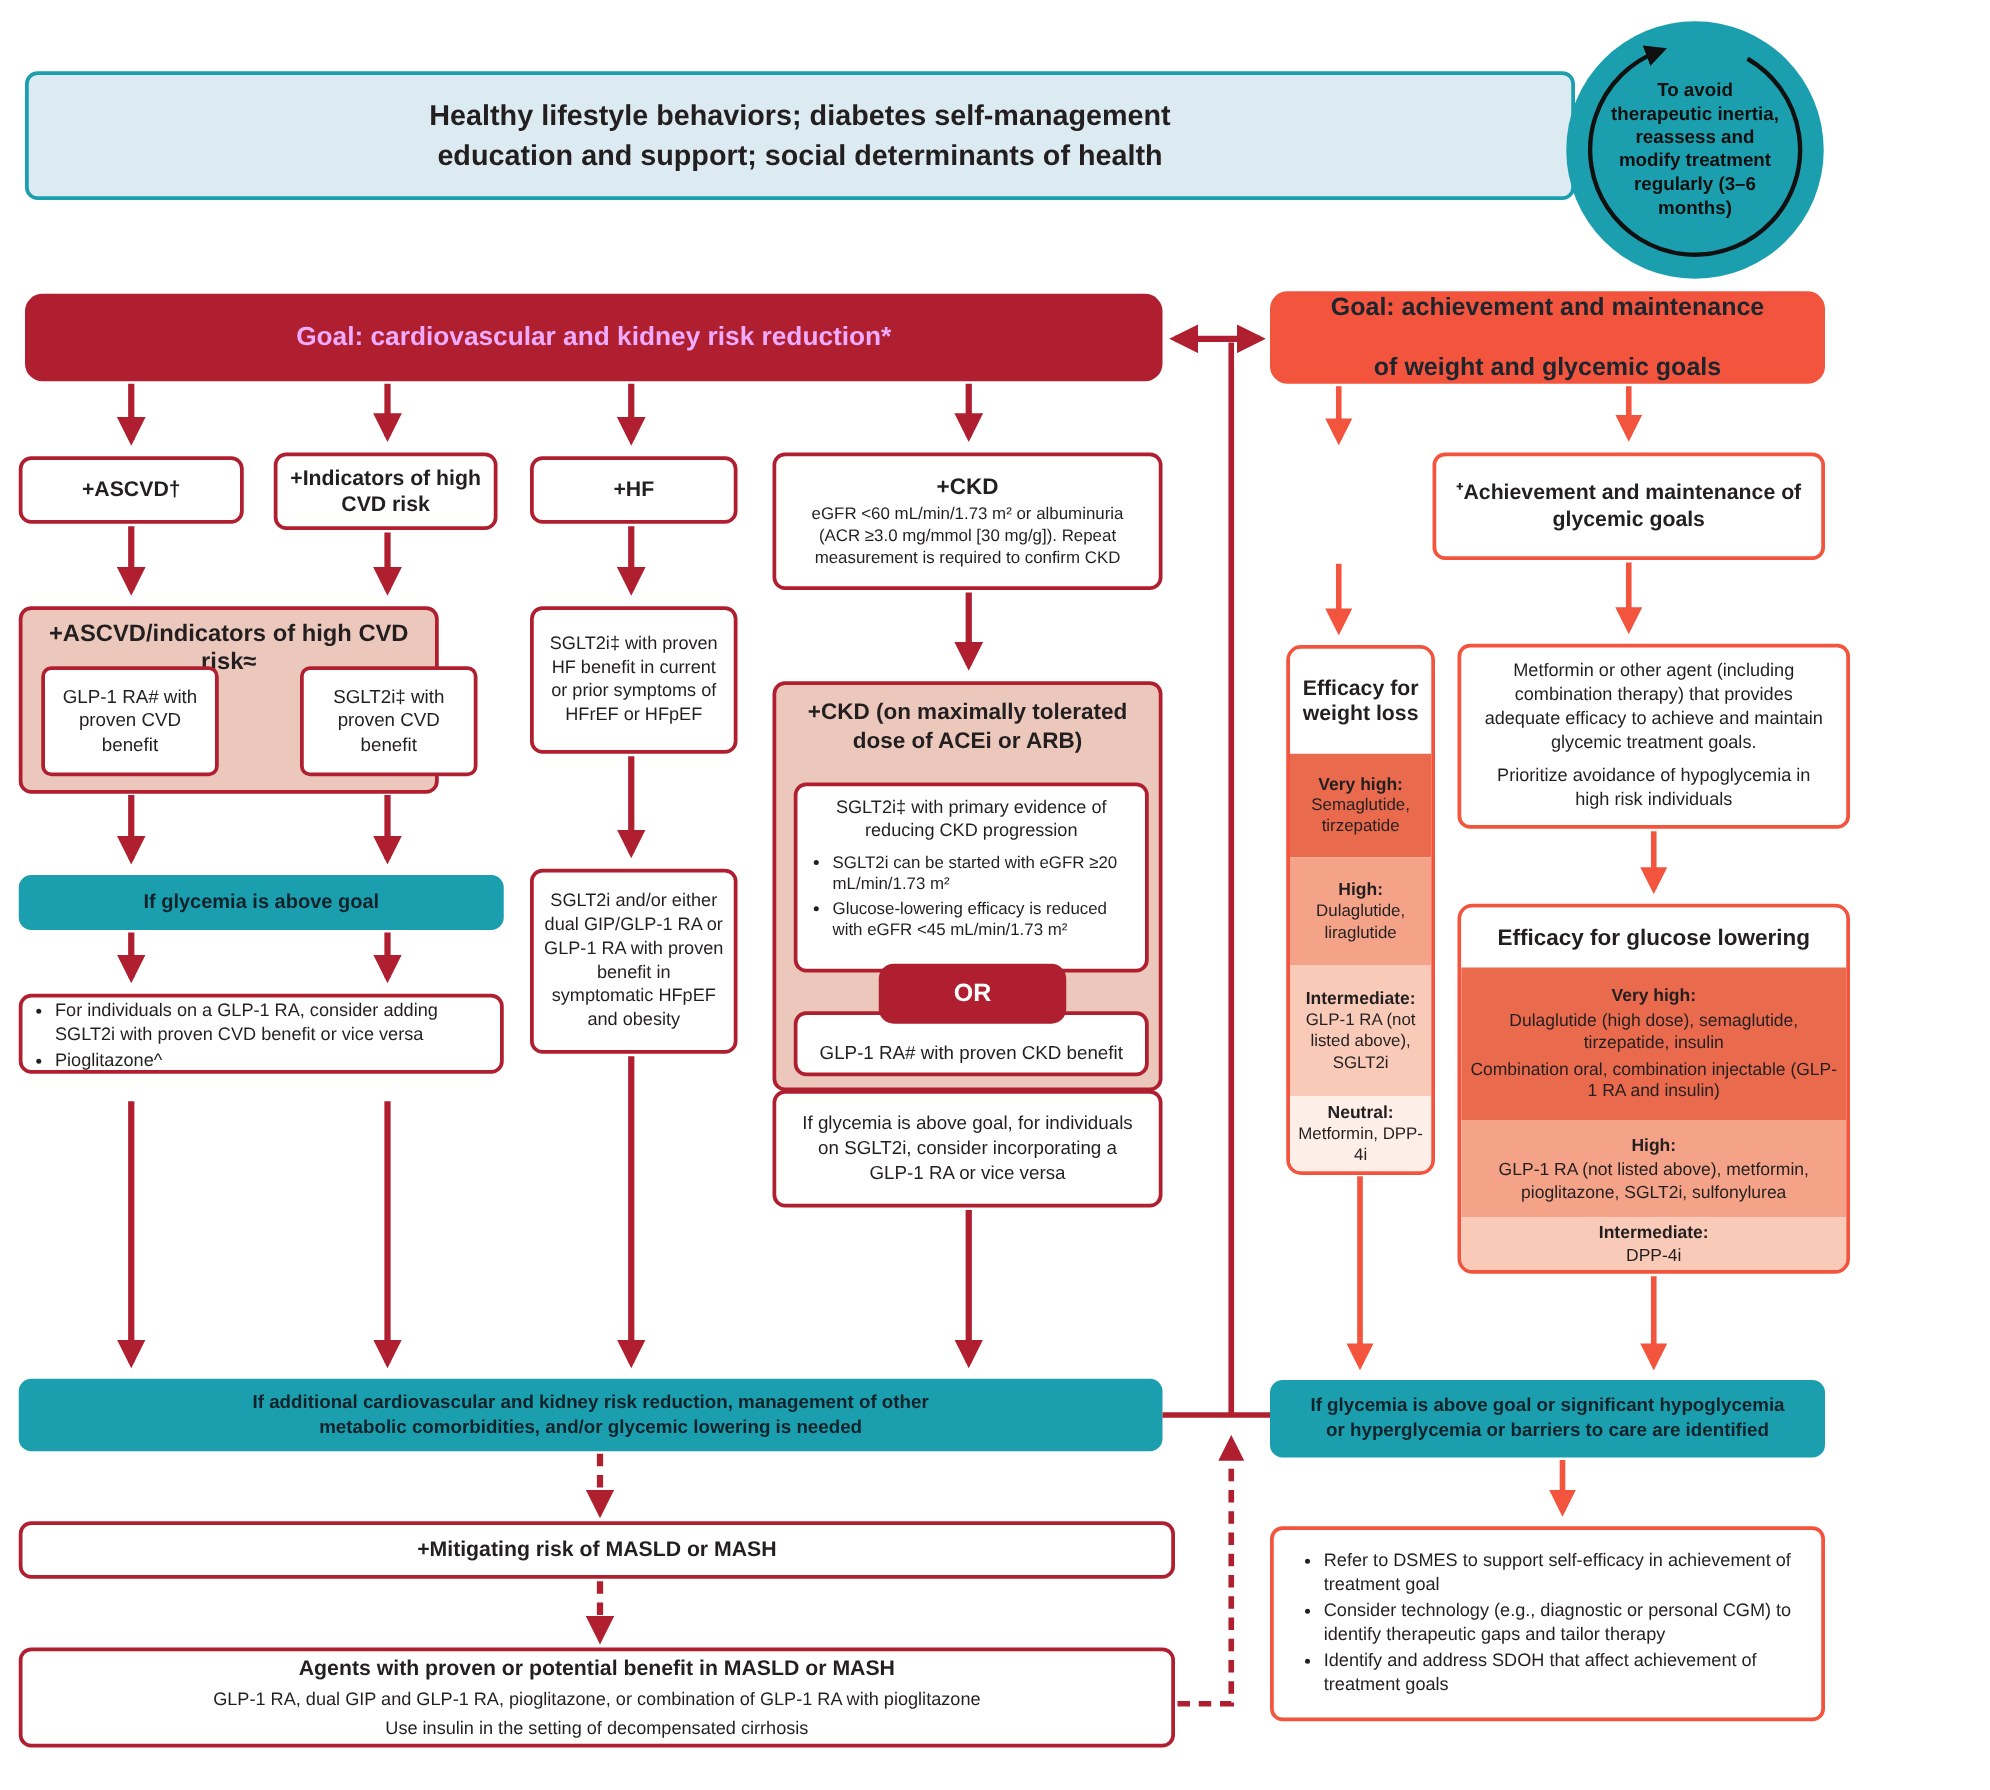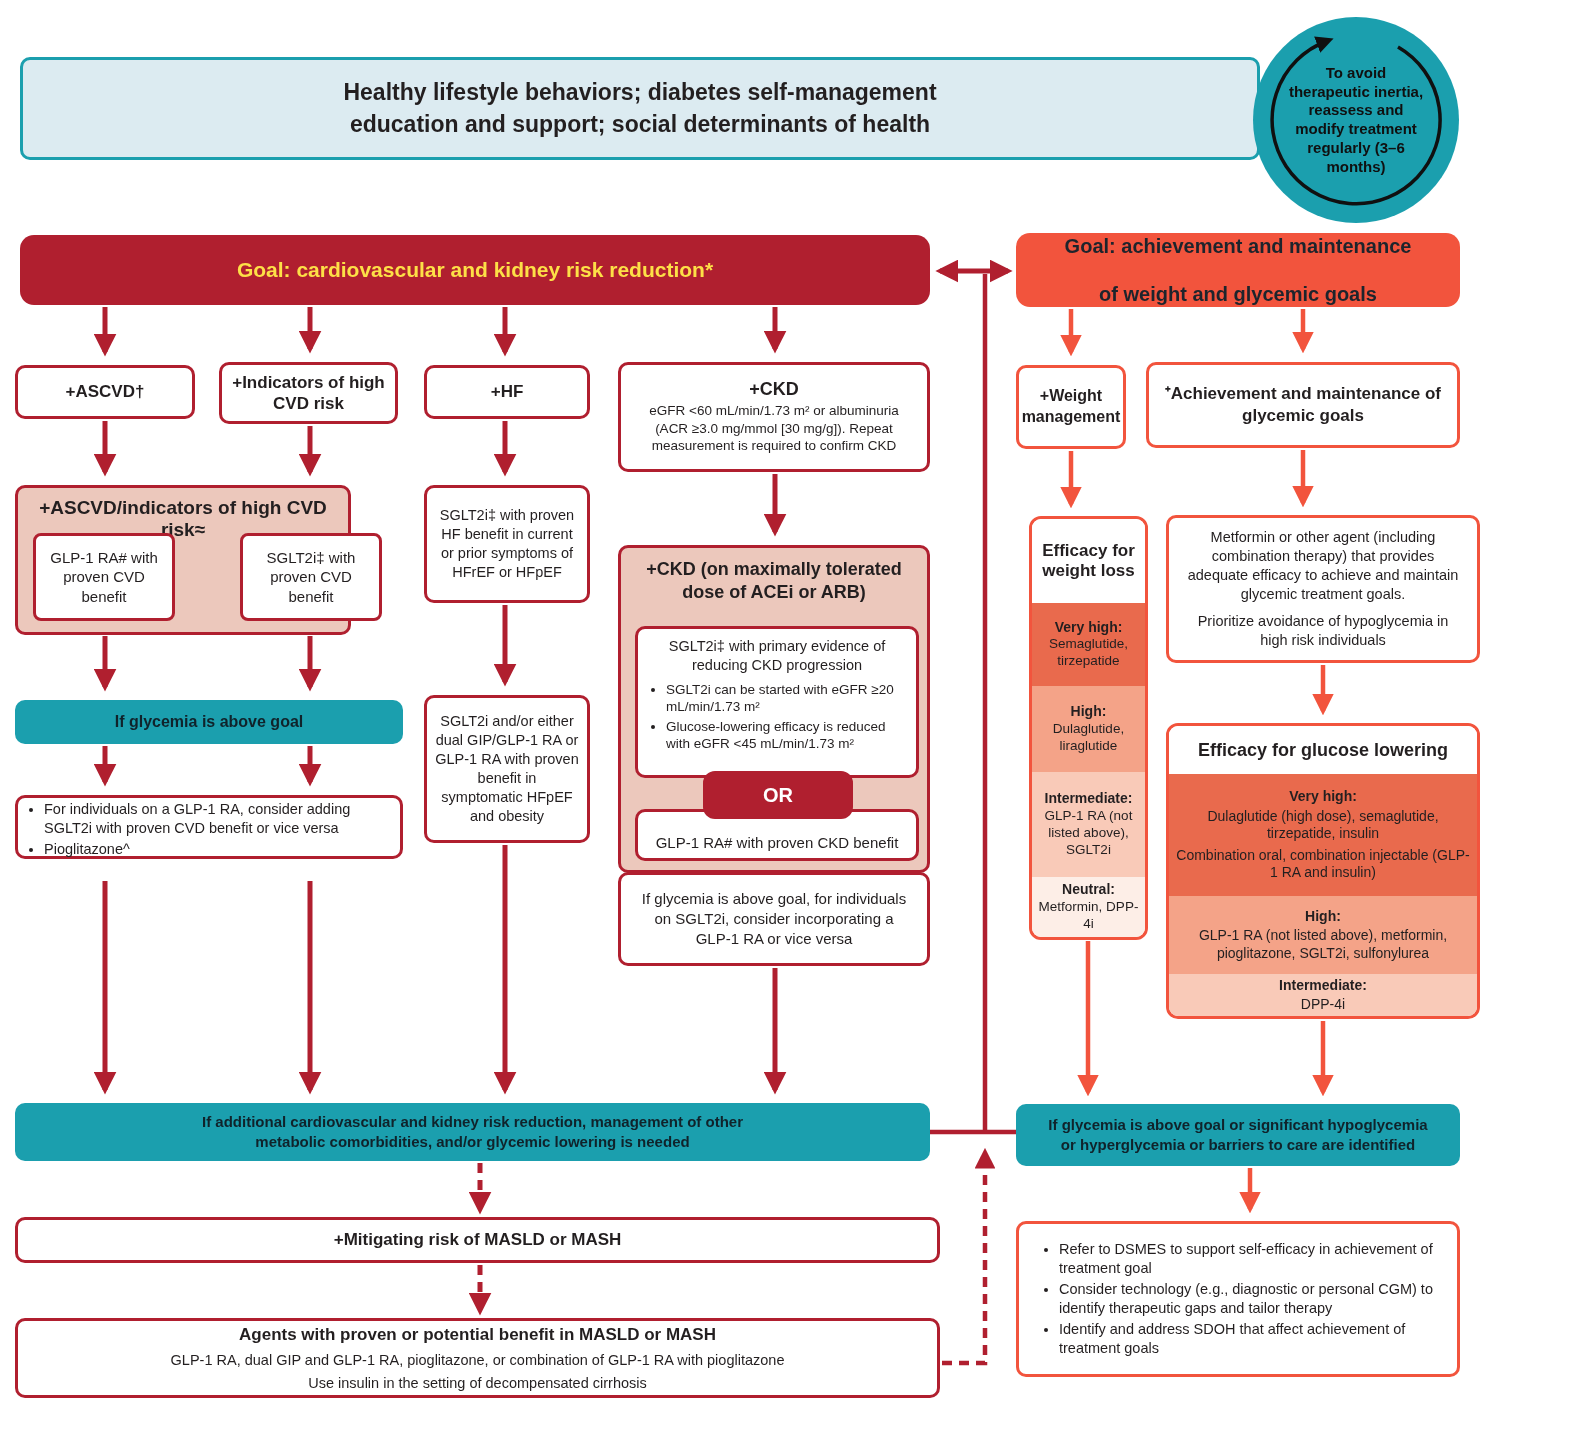--- a/index.html
+++ b/index.html
@@ -45,43 +45,40 @@
         <marker id="blackArrow" viewBox="0 0 10 10" refX="6" refY="5" markerWidth="5" markerHeight="5" orient="auto">
           <path d="M0,0 L10,5 L0,10 z" fill="#101010"></path>
         </marker>
       </defs>
       <path d="M 145,30 A 84 84 0 1 1 74,24" fill="none" stroke="#101010" stroke-width="3.5" marker-end="url(#blackArrow)"></path>
     </svg>
     <div style="width:140px;font-size:15px;font-weight:bold;line-height:1.25;color:#101010;">To avoid therapeutic inertia, reassess and modify treatment regularly (3–6 months)</div>
   </div>
 
   <div class="abs center" style="left:20px;top:235px;width:910px;height:70px;background:var(--red);border-radius:14px;z-index:2;">
-    <div style="color:#fde047;font-size:21px;font-weight:bold;">Goal: cardiovascular and kidney risk reduction*</div>
+    <div style="color:#f0abfc;font-size:21px;font-weight:bold;">Goal: cardiovascular and kidney risk reduction*</div>
   </div>
   <div class="abs center" style="left:1016px;top:233px;width:444px;height:74px;background:var(--orange);border-radius:14px;z-index:2;
               font-size:20px;font-weight:bold;line-height:1.3;color:#1d242c;justify-content:space-between;">
     <div>Goal: achievement and maintenance</div>
     <div>of weight and glycemic goals</div>
   </div>
 
   <div class="abs center rbox" style="left:15px;top:365px;width:180px;height:54px;font-size:17px;font-weight:bold;">
     <div>+ASCVD†</div>
   </div>
   <div class="abs center rbox" style="left:219px;top:362px;width:179px;height:62px;font-size:17px;font-weight:bold;line-height:1.25;padding:0 8px;">
     <div>+Indicators of high CVD risk</div>
   </div>
   <div class="abs center rbox" style="left:424px;top:365px;width:166px;height:54px;font-size:17px;font-weight:bold;">
     <div>+HF</div>
   </div>
   <div class="abs center rbox" style="left:618px;top:362px;width:312px;height:110px;padding:4px 10px;">
     <div style="font-size:18px;font-weight:bold;margin-bottom:2px;">+CKD</div>
     <div style="font-size:13.5px;line-height:1.3;">eGFR &lt;60 mL/min/1.73 m² or albuminuria (ACR ≥3.0 mg/mmol [30 mg/g]). Repeat measurement is required to confirm CKD</div>
-  </div>
-  <div class="abs center obox" style="left:1016px;top:365px;width:110px;height:84px;font-size:16px;font-weight:bold;line-height:1.3;">
-    <div>+Weight management</div>
   </div>
   <div class="abs center obox" style="left:1146px;top:362px;width:314px;height:86px;font-size:17px;font-weight:bold;line-height:1.3;padding:0 14px;">
     <div>⁺Achievement and maintenance of glycemic goals</div>
   </div>
 
   <div class="abs rbox" style="left:15px;top:485px;width:336px;height:150px;background:var(--pink);">
     <div style="text-align:center;font-size:19px;font-weight:bold;margin-top:9px;">+ASCVD/indicators of high CVD risk≈</div>
     <div class="abs center rbox" style="left:15px;top:45px;width:142px;height:88px;border-radius:8px;font-size:15px;line-height:1.3;">
       <div style="padding:0 8px;">GLP-1 RA# with proven CVD benefit</div>
     </div>

